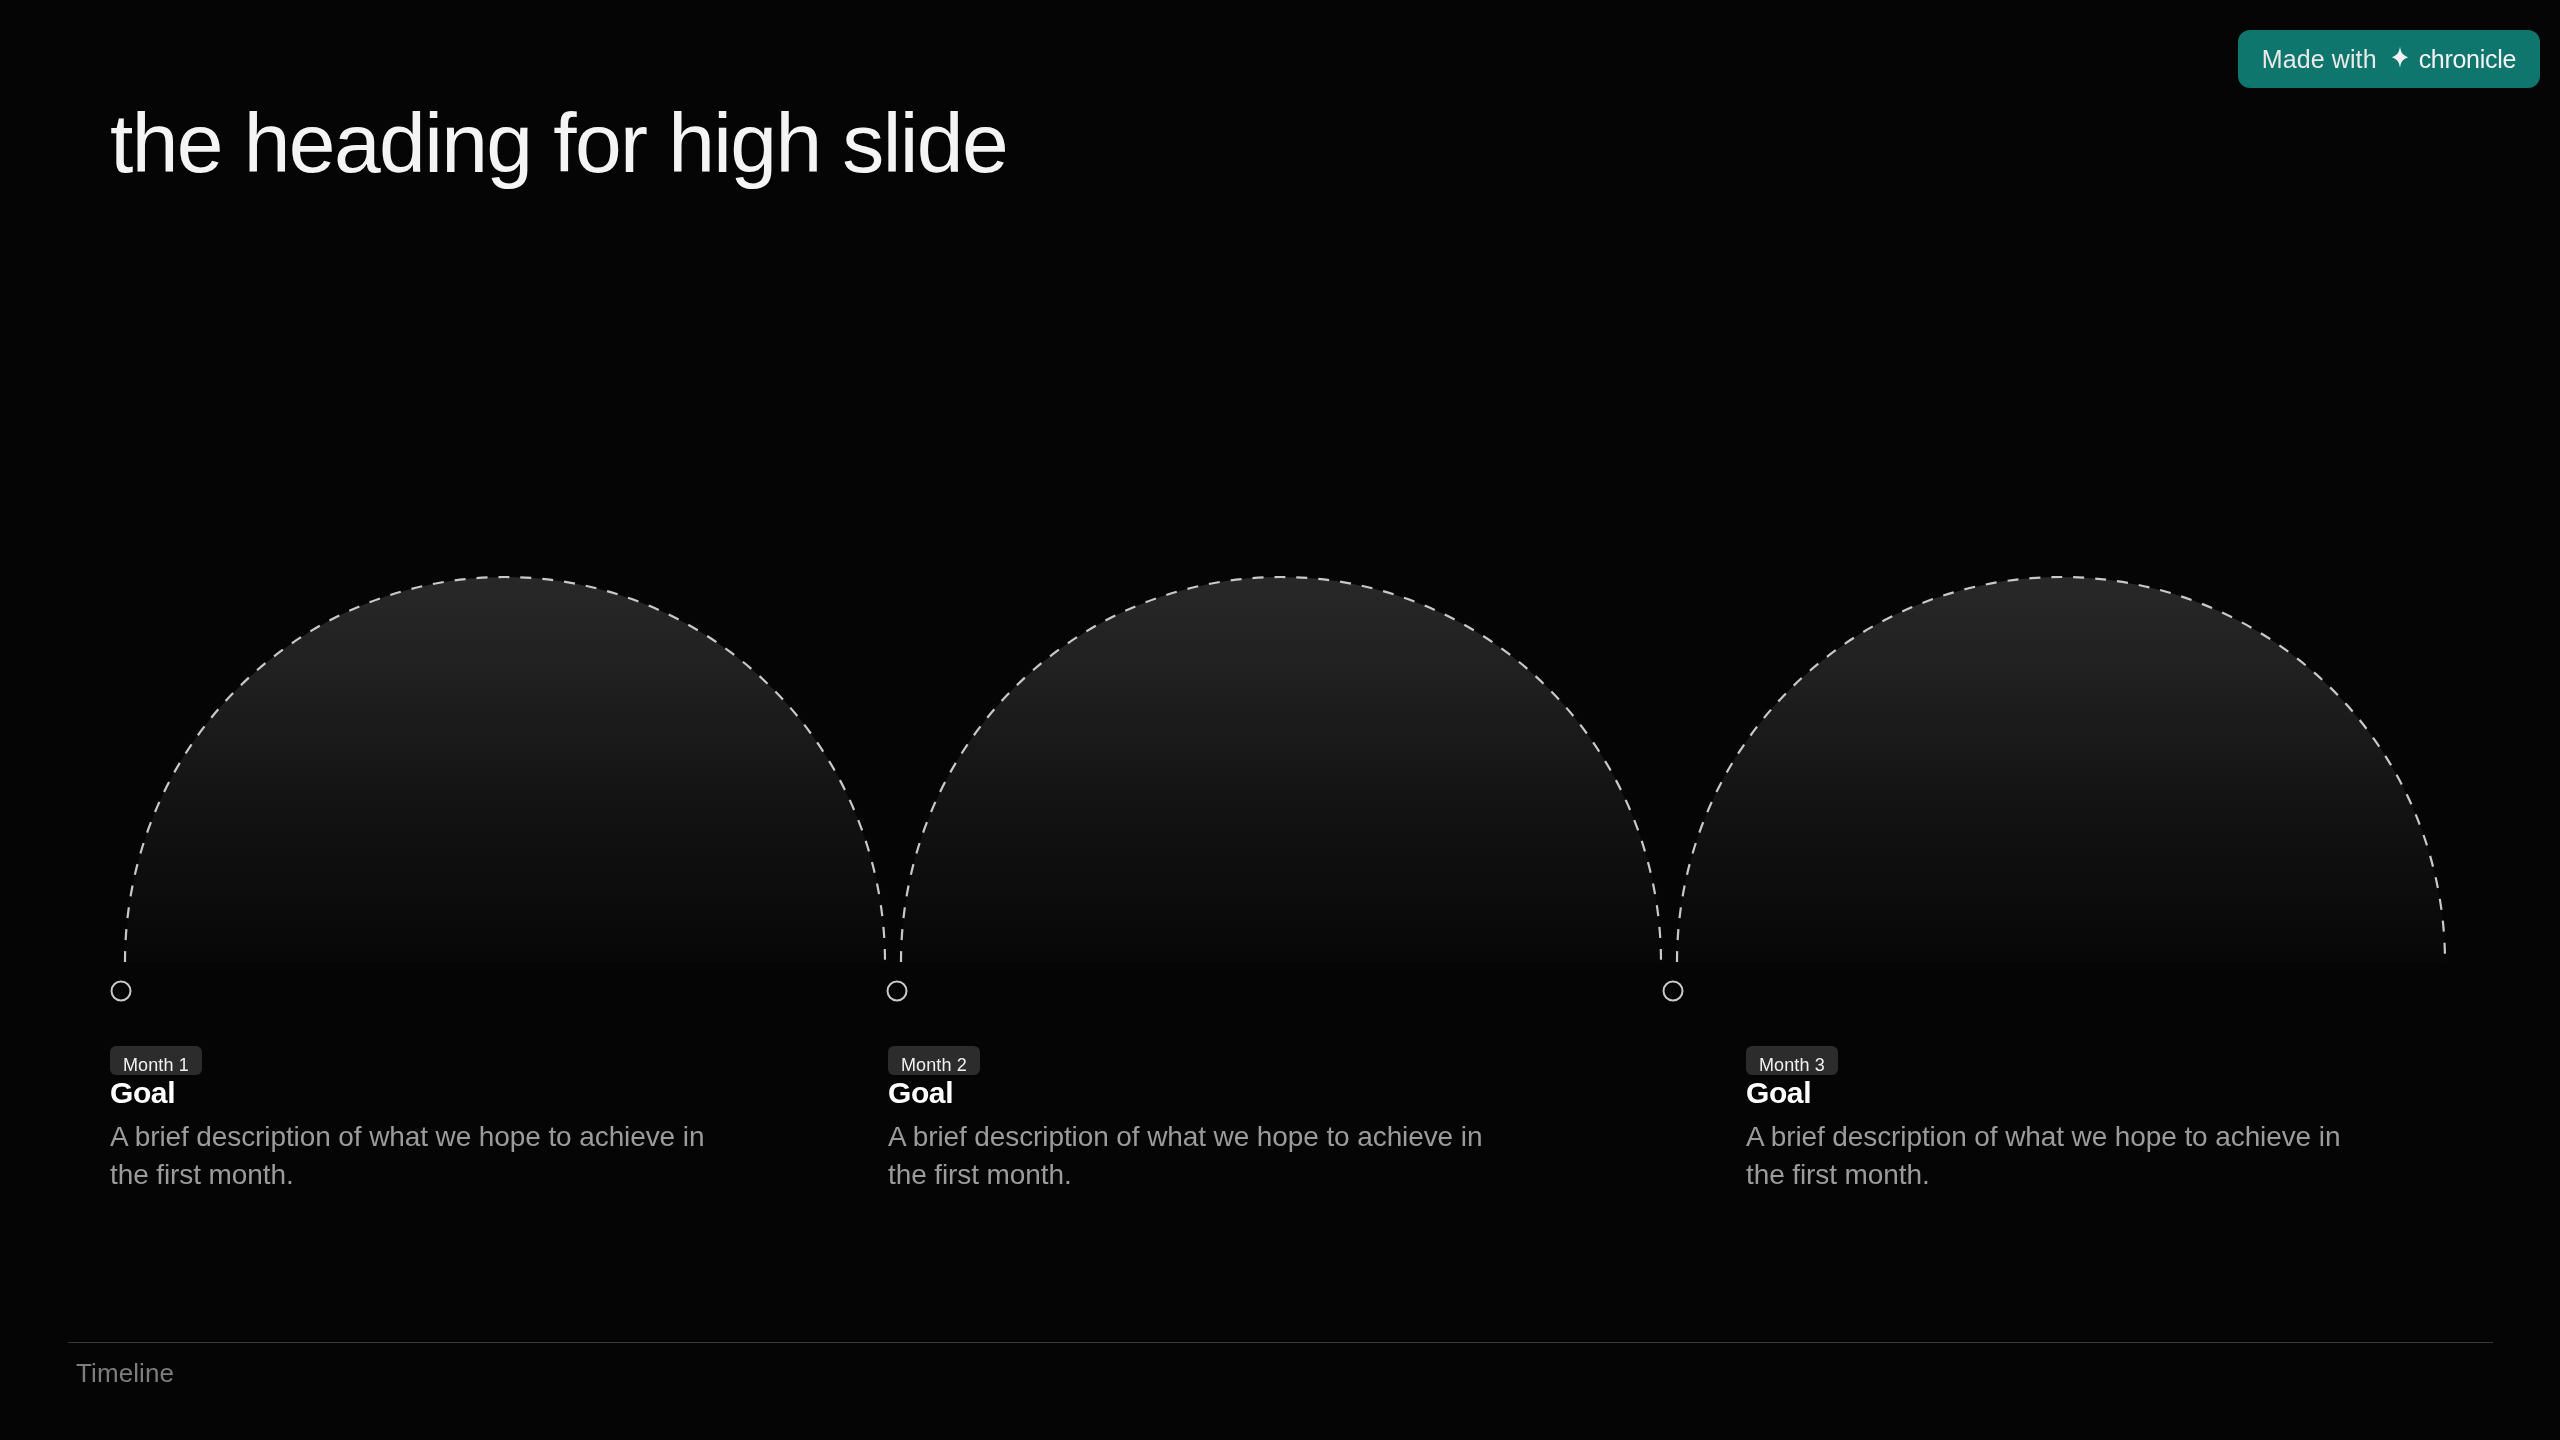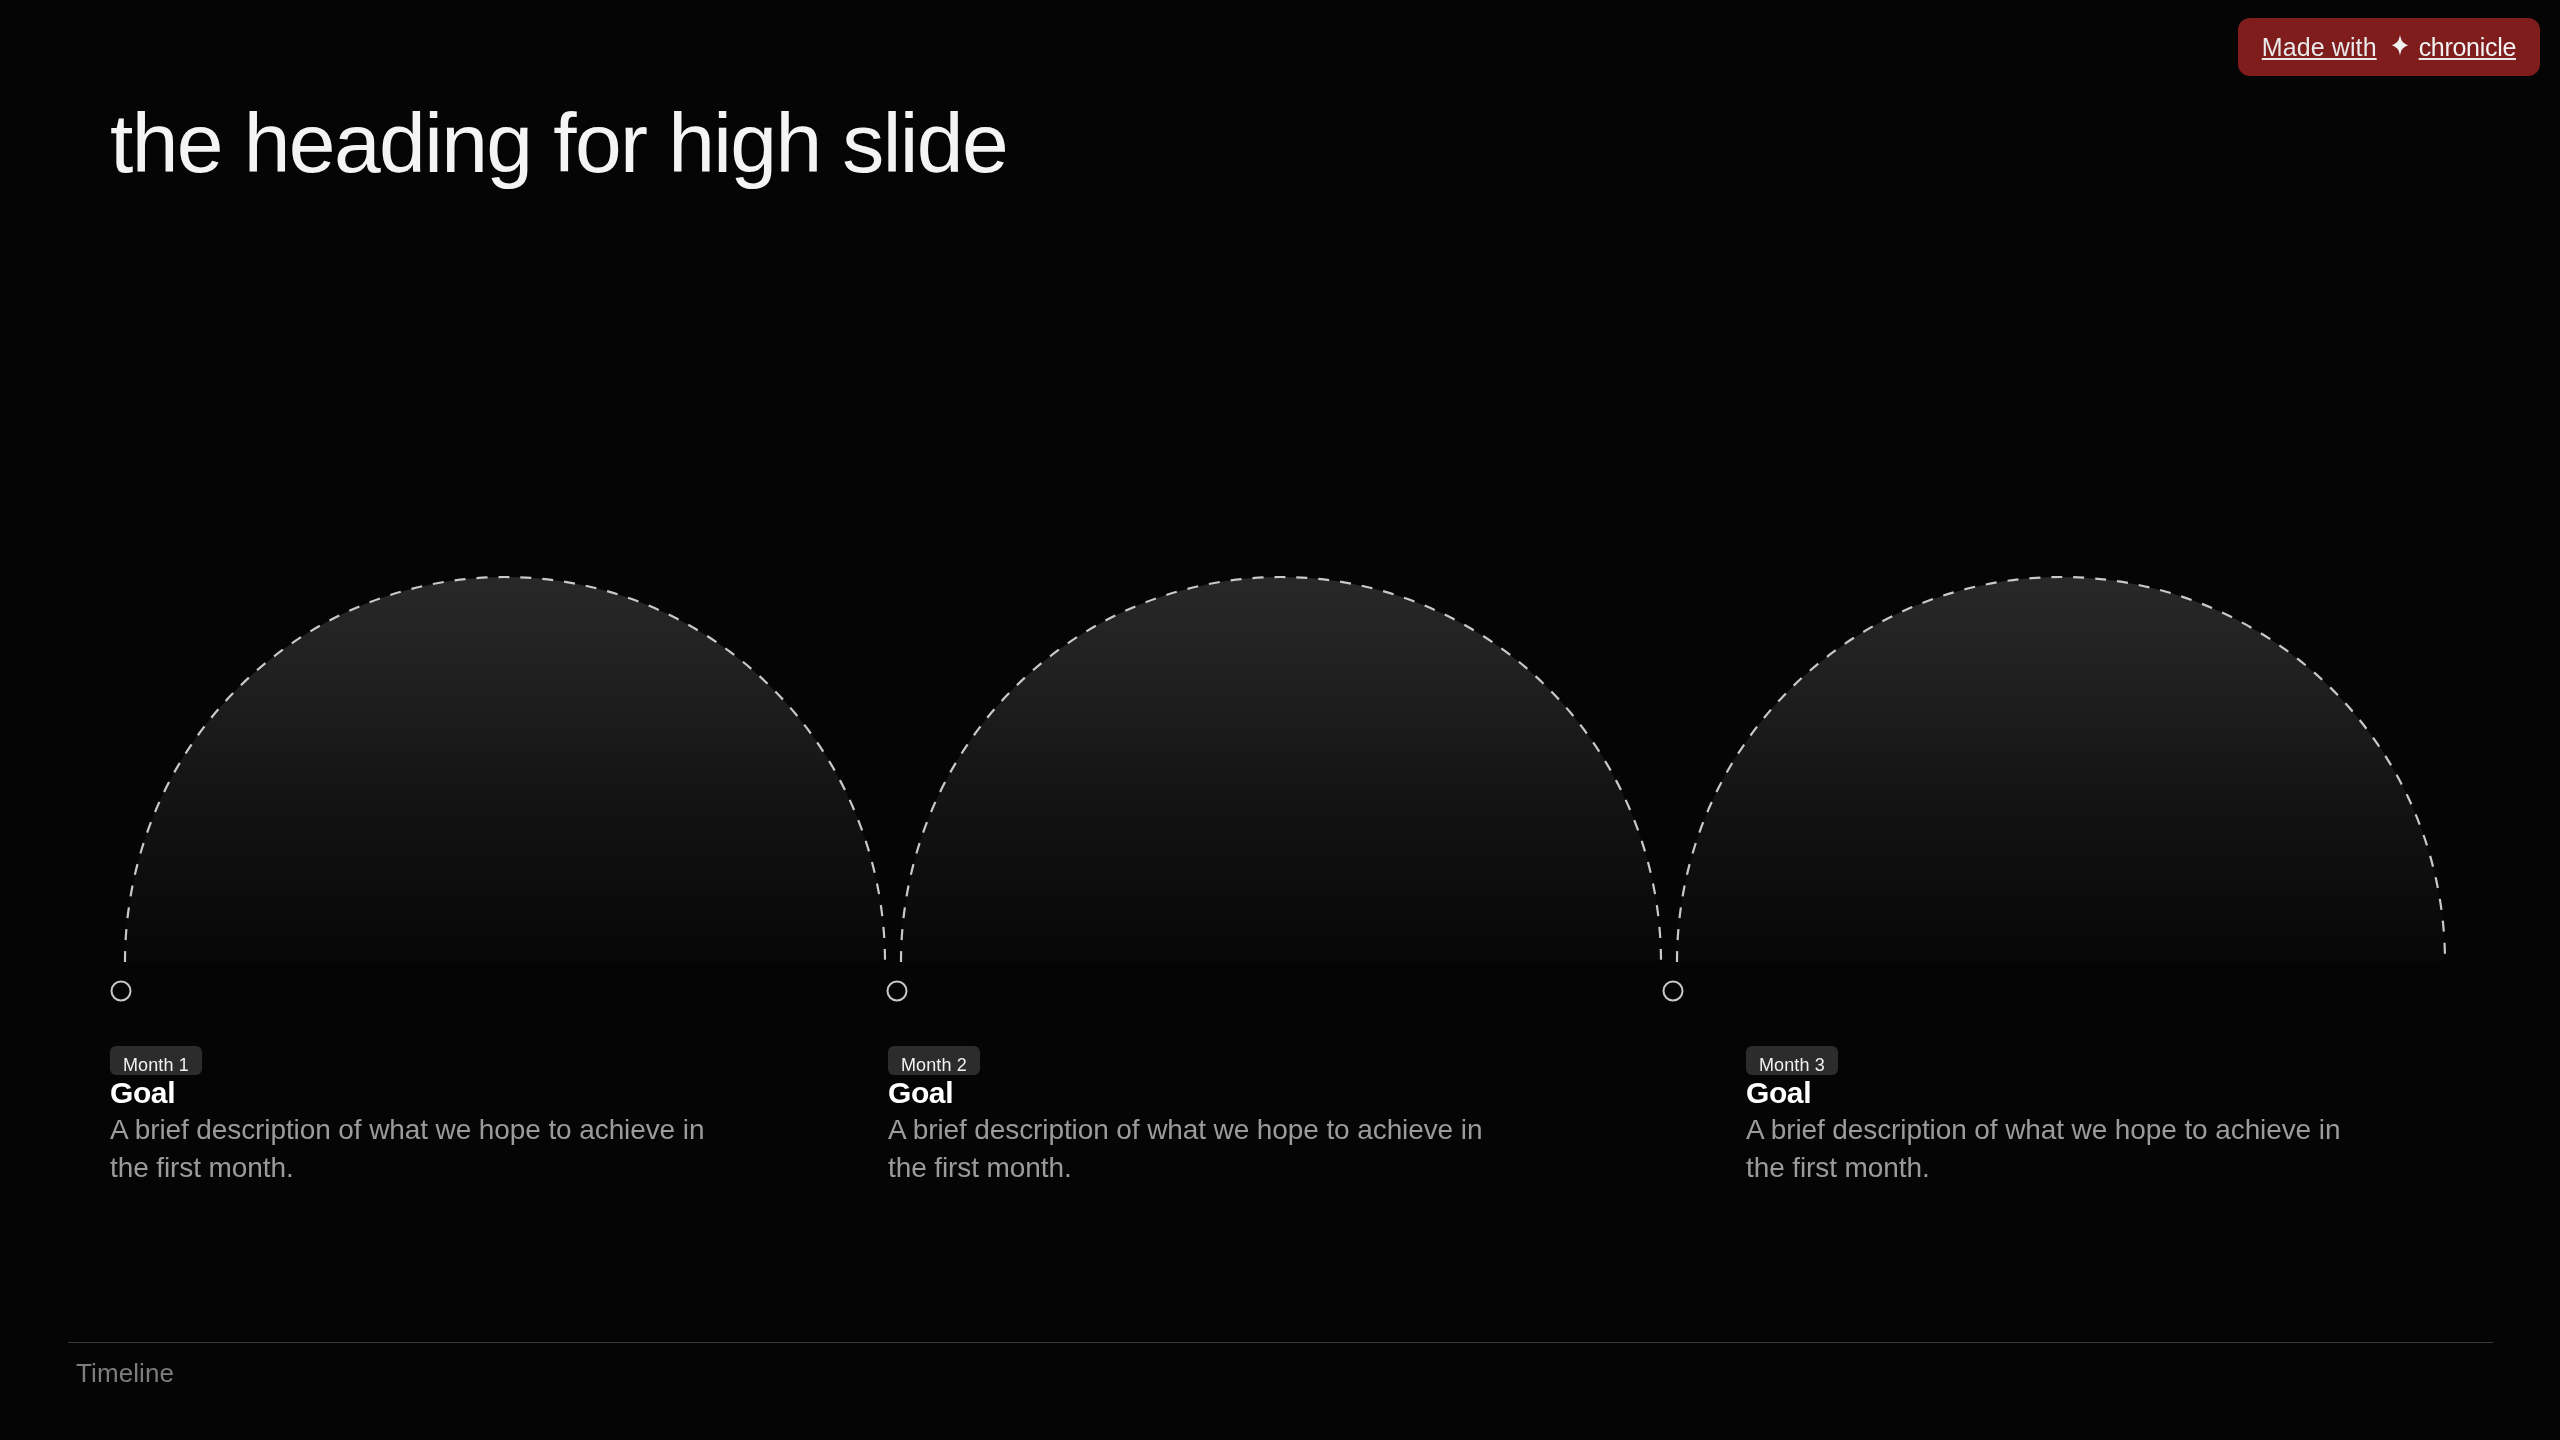--- a/index.html
+++ b/index.html
@@ -11,31 +11,30 @@
   }
   .slide {
     position:relative;
     width:2560px; height:1440px;
     background:#050505;
   }
 
   
   .made-badge {
     position:absolute;
-    top:18px; right:20px;
+    top:30px; right:20px;
     height:58px;
     display:flex; align-items:center; gap:10px;
     padding:0 24px;
-    background:#7f1d1d;
+    background:#0f766e;
     border-radius:12px;
     color:#e9e9e9;
     font-size:25px;
     letter-spacing:0.1px;
     white-space:nowrap;
-    text-decoration:underline;
   }
   .made-badge .made-label { color:#e9e9e9; }
   .made-badge .brand-row { display:flex; gap:6px; }
   .made-badge .spark { display:block; width:26px; height:26px; }
   .made-badge .brand-name {
     color:#f2f2f2; font-size:25px; font-weight:500; letter-spacing:-0.3px;
   }
 
   
   .slide-heading {
@@ -80,21 +79,21 @@
     letter-spacing:0.1px;
   }
   .goal-title {
     color:#ffffff;
     font-size:30px;
     font-weight:700;
     letter-spacing:-0.4px;
     line-height:1.2;
   }
   .goal-desc {
-    margin-top:0;
+    margin-top:7px;
     color:#9b9b9b;
     font-size:28px;
     line-height:1.37;
     letter-spacing:-0.1px;
     width:600px;
   }
 
   
   .footer-rule {
     position:absolute;

